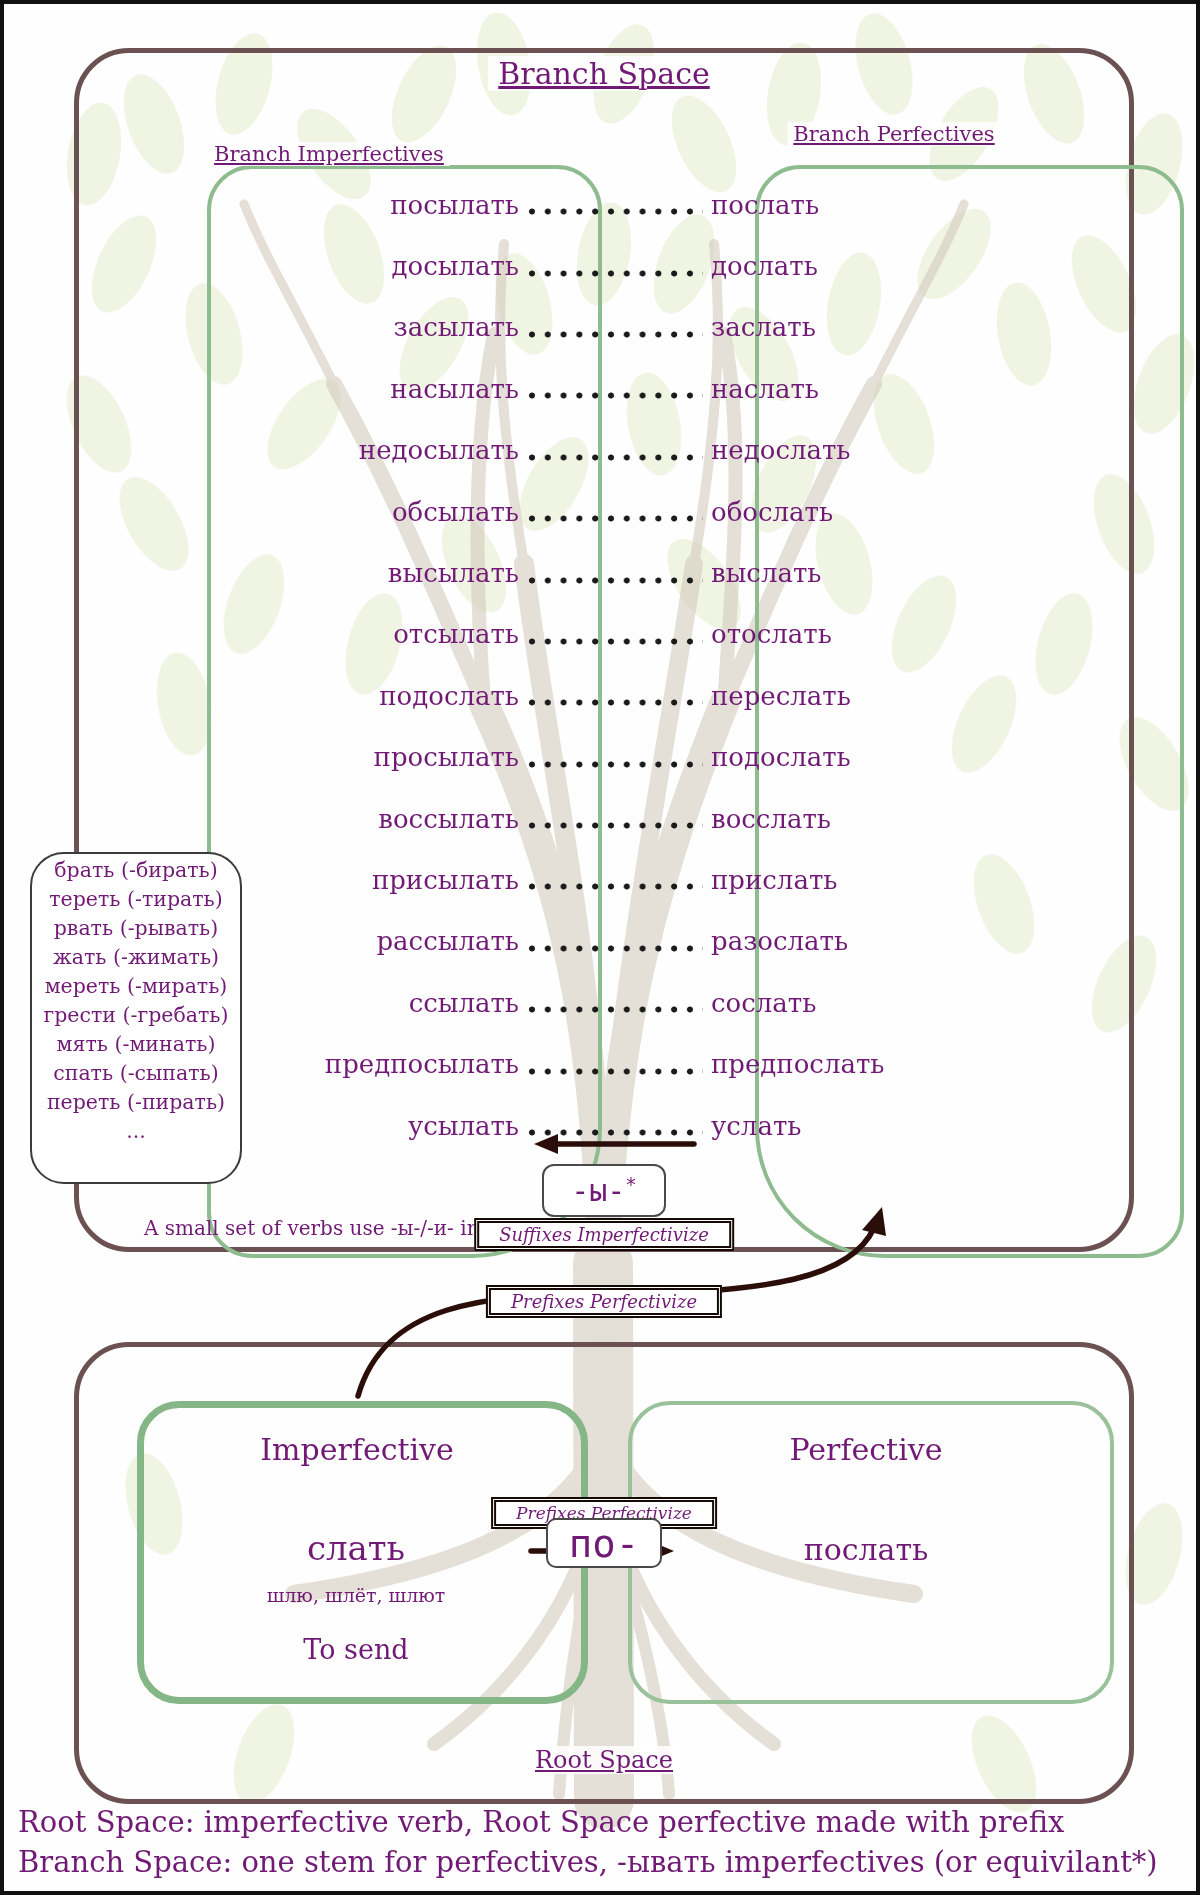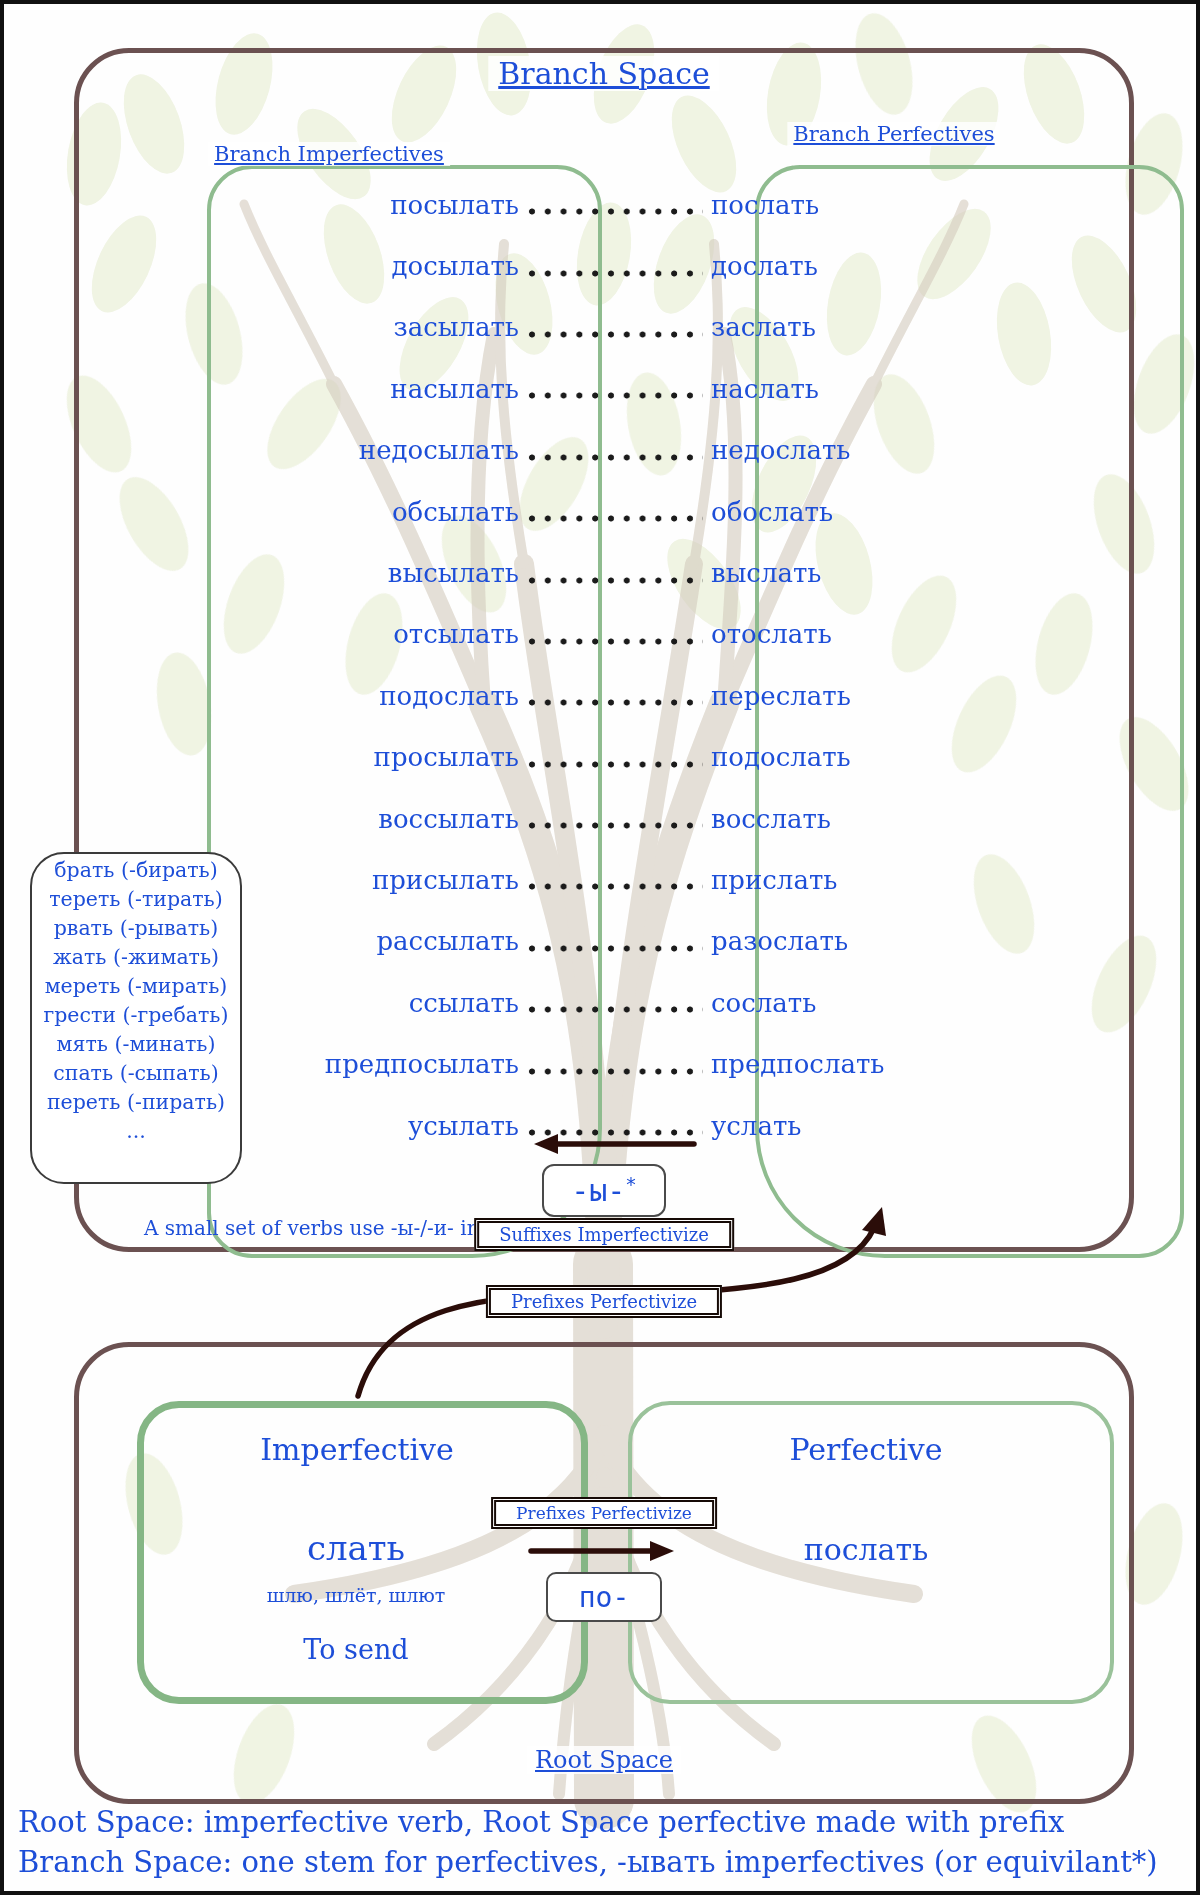--- a/index.html
+++ b/index.html
@@ -1,19 +1,19 @@
 <!DOCTYPE html>
 <html><head>
 <meta charset="utf-8">
 <style>
   html,body{margin:0;padding:0;background:#ffffff;}
   .canvas{
     position:relative; width:1200px; height:1895px; overflow:hidden;
     background:#fefefe; box-sizing:border-box; border:4px solid #111;
-    font-family:"DejaVu Serif", serif; color:#1d4ed8;
+    font-family:"DejaVu Serif", serif; color:#701a75;
   }
   svg.tree{position:absolute;left:0;top:0;z-index:0;}
   svg.arrows{position:absolute;left:0;top:0;z-index:5;pointer-events:none;}
 
   
   .branch-space{
     position:absolute; left:70px; top:44px; width:1060px; height:1204px;
     border:5px solid #6b5151; border-radius:55px; z-index:2; box-sizing:border-box;
   }
   .root-space{
@@ -68,34 +68,34 @@
   .exceptions{
     position:absolute; left:26px; top:848px; width:212px; height:332px; z-index:4;
     background:#ffffff; border:2.5px solid #3b3b3b; border-radius:34px;
     box-sizing:border-box; padding-top:2px; text-align:center;
     font-size:20.5px; line-height:29px;
   }
 
   
   .tag{
     position:absolute; z-index:6; background:#fff; white-space:nowrap;
-    border:5px double #160a06; padding:1px 20px; font-size:18px;
+    border:5px double #160a06; padding:1px 20px; font-size:18px;font-style:italic;
   }
   .tag-suffixes{left:600px; top:1214px;}
   .tag-prefixes-mid{left:600px; top:1281px;}
   .tag-prefixes-root{left:600px; top:1493px; font-size:17px;}
 
   .pill{
     position:absolute; z-index:6; background:#fff; box-sizing:border-box;
     border:2.5px solid #4a4a4a; display:flex; align-items:center; justify-content:center;
     font-family:"DejaVu Sans Mono", monospace;
   }
   .infix-box{left:538px; top:1160px; width:124px; height:53px; border-radius:12px; font-size:30px;}
   .infix-box sup{font-size:19px; margin-top:-14px;}
-  .po-box{left:542px; top:1568px; width:116px; height:50px; border-radius:10px; font-size:28px;}
+  .po-box{left:542px; top:1514px; width:116px; height:50px; border-radius:10px; font-size:39px;}
 
   .footnote{
     position:absolute; left:140px; top:1212px; z-index:3; font-size:20px; white-space:nowrap;
   }
 
   
   .root-title-left{position:absolute; left:353px; top:1428px; z-index:3; font-size:30px; white-space:nowrap;}
   .root-title-right{position:absolute; left:862px; top:1428px; z-index:3; font-size:30px; white-space:nowrap;}
   .verb-big{position:absolute; left:352px; top:1524px; z-index:3; font-size:34px; white-space:nowrap;}
   .conj{position:absolute; left:352px; top:1580px; z-index:3; font-size:19px; white-space:nowrap;}

